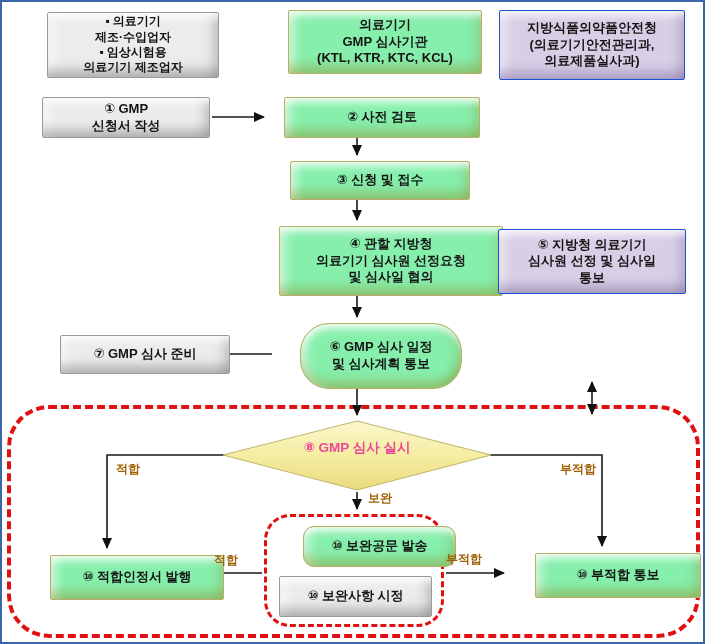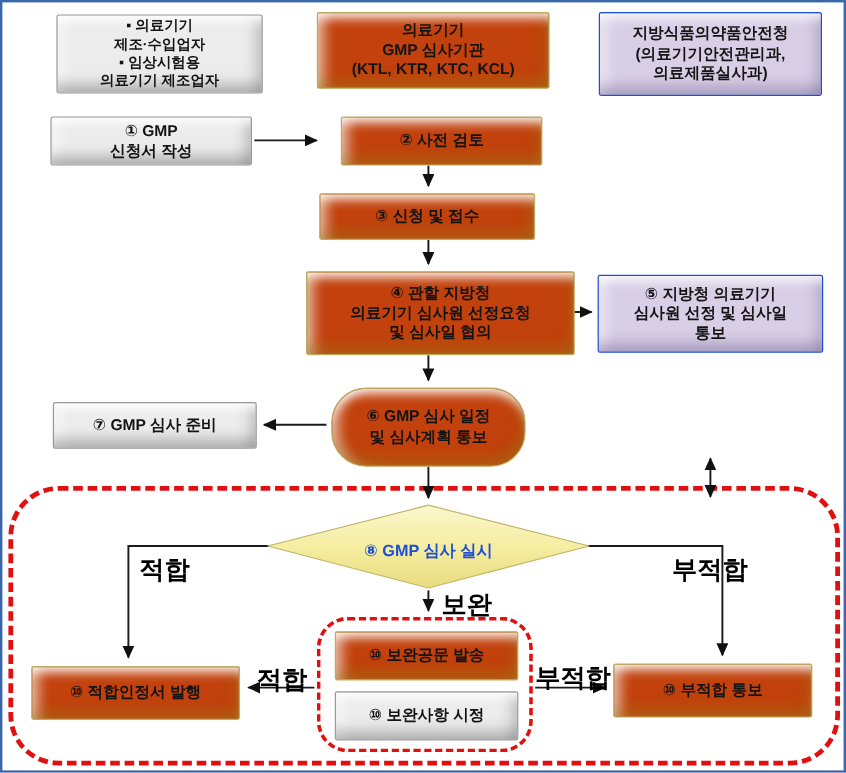--- a/index.html
+++ b/index.html
@@ -8,58 +8,59 @@
     border:2px solid #3a67a8;background:#ffffff;overflow:hidden;
     font-family:"Liberation Sans","DejaVu Sans",sans-serif;
   }
   .node{
     position:absolute;display:flex;flex-direction:column;align-items:center;justify-content:center;
     font-weight:bold;font-size:13px;line-height:1.28;text-align:center;color:#141414;
     box-sizing:border-box;border-radius:2px;z-index:3;
   }
   .node span{display:block;white-space:nowrap;}
   .yellow{
-    background:#c2410c;border:1px solid #b9ae62;
+    background:#86efac;border:1px solid #b9ae62;
     box-shadow:
       inset 0 10px 9px -6px rgba(255,255,255,0.95),
       inset 0 -13px 11px -6px rgba(146,126,22,0.38),
       inset 13px 0 11px -8px rgba(255,255,255,0.65),
       inset -13px 0 11px -8px rgba(146,126,22,0.25);
+    margin-left: 24px;
   }
   .gray{
     background:#ececec;border:1px solid #9a9a9a;
     box-shadow:
       inset 0 10px 9px -6px rgba(255,255,255,0.97),
       inset 0 -13px 11px -6px rgba(70,70,70,0.35),
       inset 13px 0 11px -8px rgba(255,255,255,0.75),
       inset -13px 0 11px -8px rgba(70,70,70,0.25);
   }
   .purple{
     background:#d8cfe6;border:1px solid #1d4ed8;
     box-shadow:
       inset 0 10px 9px -6px rgba(255,255,255,0.9),
       inset 0 -13px 11px -6px rgba(72,52,112,0.32),
       inset 13px 0 11px -8px rgba(255,255,255,0.6),
       inset -13px 0 11px -8px rgba(72,52,112,0.22);
   }
   .red-label{
-    position:absolute;color:#000000;font-weight:bold;font-size:21px;z-index:4;white-space:nowrap;
+    position:absolute;color:#a16207;font-weight:bold;font-size:12px;z-index:4;white-space:nowrap;
   }
   .dashed-outer{
     position:absolute;left:5px;top:403px;width:693px;height:233px;box-sizing:border-box;
     border:4px dashed #e01010;border-radius:42px;z-index:1;background:transparent;
   }
   .dashed-inner{
     position:absolute;left:262px;top:512px;width:180px;height:113px;box-sizing:border-box;
     border:3px dashed #e01010;border-radius:26px;z-index:2;background:transparent;
   }
   #arrow-layer{position:absolute;left:0;top:0;z-index:2;}
   .diamond-text{
-    position:absolute;left:265px;top:448px;width:180px;z-index:3;
-    font-weight:bold;font-size:13.5px;line-height:1.3;text-align:center;color:#1d4ed8;
+    position:absolute;left:265px;top:437px;width:180px;z-index:3;
+    font-weight:bold;font-size:13.5px;line-height:1.3;text-align:center;color:#ec4899;
   }
   .fs12{font-size:12px;}
 </style>
 </head>
 <body>
 
 <div id="stage">
 
   <div class="dashed-outer"></div>
   <div class="dashed-inner"></div>
@@ -107,53 +108,53 @@
   <div class="node purple" style="left:497px;top:8px;width:186px;height:70px;">
     <span>지방식품의약품안전청</span>
     <span>(의료기기안전관리과,</span>
     <span>의료제품실사과)</span>
   </div>
 
   <div class="node gray" style="left:40px;top:95px;width:168px;height:41px;">
     <span>① GMP</span>
     <span>신청서 작성</span>
   </div>
-  <div class="node yellow" style="left:282px;top:95px;width:168px;height:41px;">
+  <div class="node yellow" style="left:258px;top:95px;width:196px;height:41px;">
     <span>② 사전 검토</span>
   </div>
   <div class="node yellow" style="left:264px;top:159px;width:180px;height:39px;">
     <span>③ 신청 및 접수</span>
   </div>
   <div class="node yellow" style="left:253px;top:224px;width:224px;height:70px;">
     <span>④ 관할 지방청</span>
     <span>의료기기 심사원 선정요청</span>
     <span>및 심사일 협의</span>
   </div>
   <div class="node purple" style="left:496px;top:227px;width:188px;height:65px;">
     <span>⑤ 지방청 의료기기</span>
     <span>심사원 선정 및 심사일</span>
     <span>통보</span>
   </div>
   <div class="node yellow" style="left:274px;top:321px;width:162px;height:66px;border-radius:29px;">
     <span>⑥ GMP 심사 일정</span>
     <span>및 심사계획 통보</span>
   </div>
-  <div class="node gray" style="left:42px;top:333px;width:170px;height:39px;">
+  <div class="node gray" style="left:58px;top:333px;width:170px;height:39px;">
     <span>⑦ GMP 심사 준비</span>
   </div>
 
   <div class="diamond-text">
     <span>⑧ GMP 심사</span>
     <span>실시</span>
   </div>
 
   <div class="node yellow" style="left:24px;top:553px;width:174px;height:45px;">
     <span>⑩ 적합인정서 발행</span>
   </div>
-  <div class="node yellow" style="left:277px;top:524px;width:153px;height:41px;">
+  <div class="node yellow" style="left:277px;top:524px;width:153px;height:41px;border-radius:11px;">
     <span>⑩ 보완공문 발송</span>
   </div>
   <div class="node gray" style="left:277px;top:574px;width:153px;height:41px;">
     <span>⑩ 보완사항 시정</span>
   </div>
   <div class="node yellow" style="left:509px;top:551px;width:166px;height:45px;">
     <span>⑩ 부적합 통보</span>
   </div>
 
   <div class="red-label" style="left:114px;top:459px;">적합</div>

